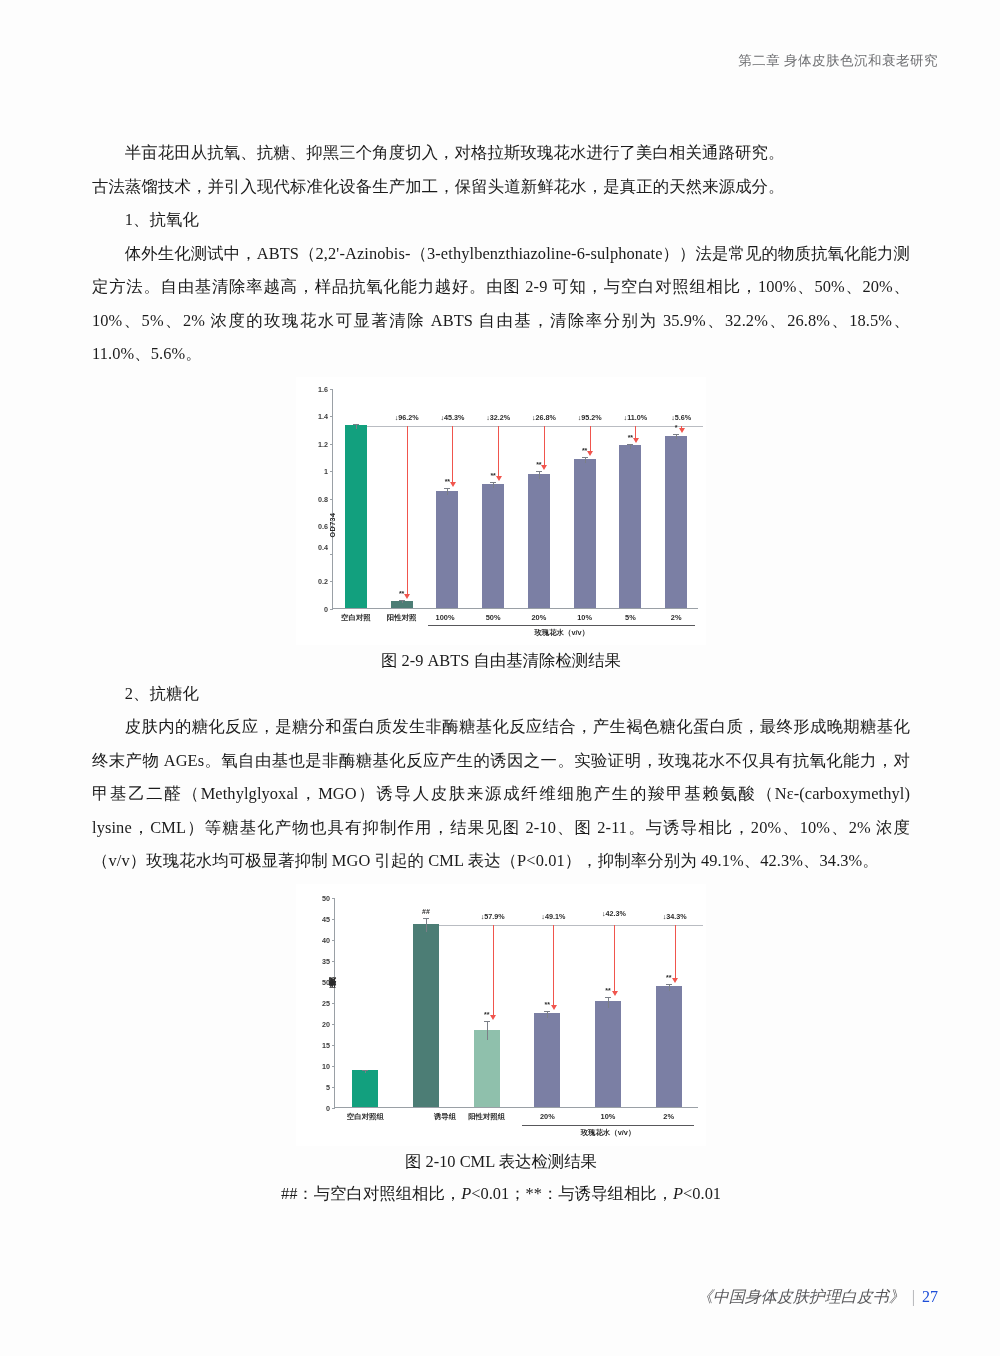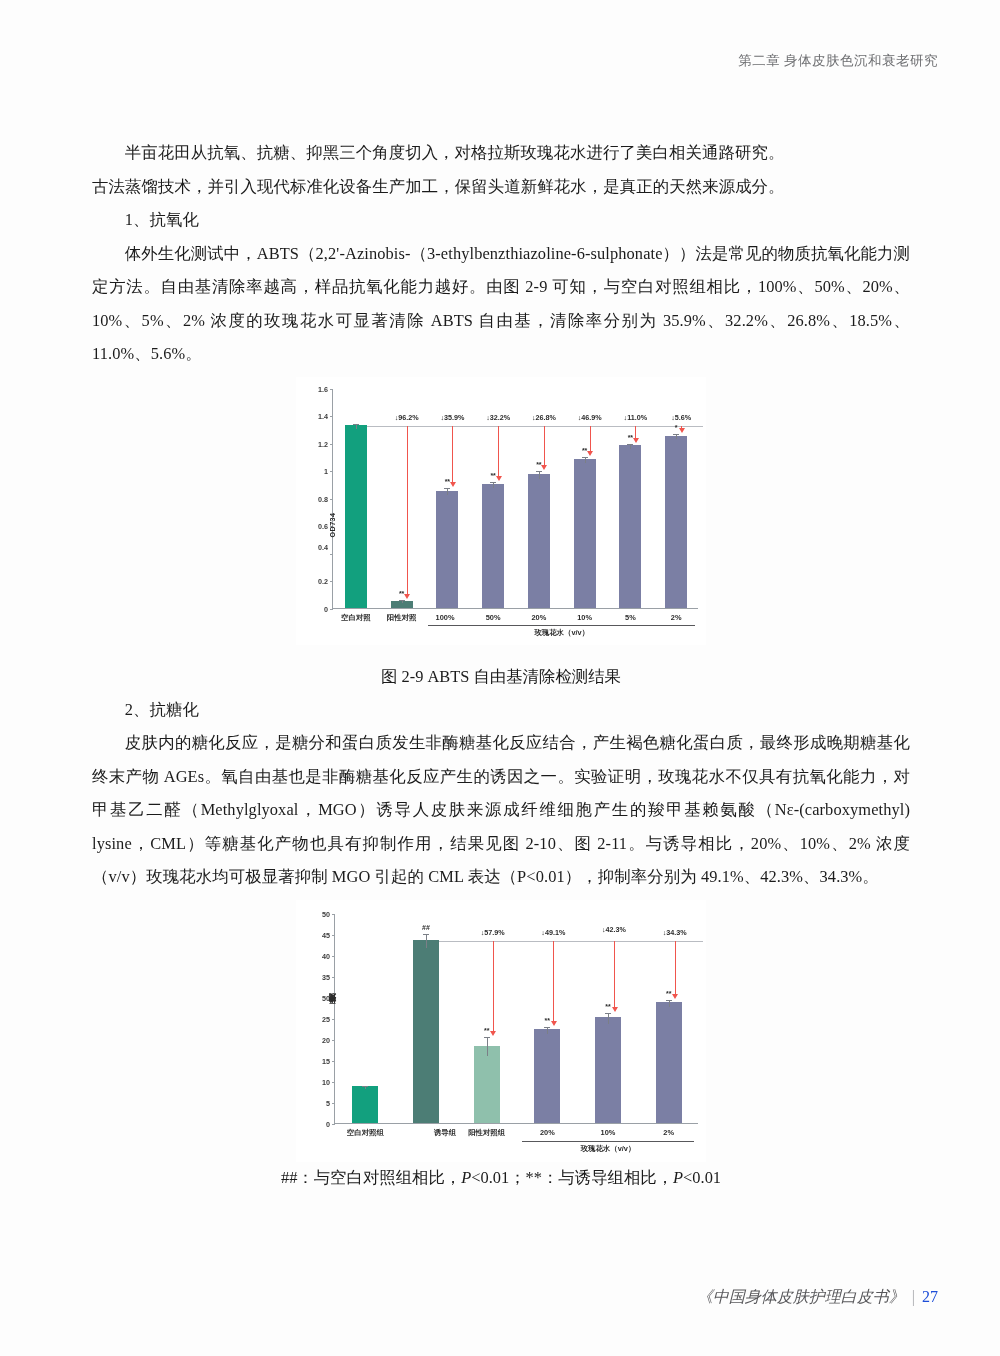--- a/index.html
+++ b/index.html
@@ -55,21 +55,20 @@
     margin: 6px 0 0 0;
     display: flex;
     flex-direction: column;
     align-items: center;
   }
   .fig-caption {
     font-size: 16.4px;
     line-height: 32px;
     text-align: center;
     color: #1b1b1b;
-    margin-top: 16px;
   }
   .fig-note {
     font-size: 16.4px;
     line-height: 32px;
     text-align: center;
     color: #1b1b1b;
   }
   .fig-note i, .fig-caption i { font-style: italic; }
 
   
@@ -252,21 +251,21 @@
             <div class="drop" style="left: 73.625px; top: 37.8125px; height: 168.662px;"></div>
             <div class="drop-head" style="left: 74.125px; top: 205.475px;"></div>
             <div class="pct" style="left: 73.625px; top: 24.8125px;">↓96.2%</div>
             <div class="xlab" style="left: 68.625px;">阳性对照</div>
             <div class="bar" style="left: 103.375px; width: 22px; height: 116.875px; background: rgb(123, 127, 164);"></div>
             <div class="errbar" style="left: 114.375px; top: 99.6875px; height: 6.875px;"></div>
             <div class="errcap" style="left: 111.375px; top: 99.6875px; width: 6px;"></div>
             <div class="sig" style="left: 114.375px; top: 89.6875px;">**</div>
             <div class="drop" style="left: 119.375px; top: 37.8125px; height: 56.875px;"></div>
             <div class="drop-head" style="left: 119.875px; top: 93.6875px;"></div>
-            <div class="pct" style="left: 119.375px; top: 24.8125px;">↓35.9%</div>
+            <div class="pct" style="left: 119.375px; top: 24.8125px;">↓45.3%</div>
             <div class="xlab" style="left: 112px;">100%</div>
             <div class="bar" style="left: 149.125px; width: 22px; height: 123.75px; background: rgb(123, 127, 164);"></div>
             <div class="errbar" style="left: 160.125px; top: 93.5px; height: 5.5px;"></div>
             <div class="errcap" style="left: 157.125px; top: 93.5px; width: 6px;"></div>
             <div class="sig" style="left: 160.125px; top: 83.5px;">**</div>
             <div class="drop" style="left: 165.125px; top: 37.8125px; height: 50.6875px;"></div>
             <div class="drop-head" style="left: 165.625px; top: 87.5px;"></div>
             <div class="pct" style="left: 165.125px; top: 24.8125px;">↓32.2%</div>
             <div class="xlab" style="left: 160.125px;">50%</div>
             <div class="bar" style="left: 194.875px; width: 22px; height: 133.375px; background: rgb(123, 127, 164);"></div>
@@ -276,21 +275,21 @@
             <div class="drop" style="left: 210.875px; top: 37.8125px; height: 39.6875px;"></div>
             <div class="drop-head" style="left: 211.375px; top: 76.5px;"></div>
             <div class="pct" style="left: 210.875px; top: 24.8125px;">↓26.8%</div>
             <div class="xlab" style="left: 205.875px;">20%</div>
             <div class="bar" style="left: 240.625px; width: 22px; height: 148.5px; background: rgb(123, 127, 164);"></div>
             <div class="errbar" style="left: 251.625px; top: 68.75px; height: 5.5px;"></div>
             <div class="errcap" style="left: 248.625px; top: 68.75px; width: 6px;"></div>
             <div class="sig" style="left: 251.625px; top: 58.75px;">**</div>
             <div class="drop" style="left: 256.625px; top: 37.8125px; height: 25.9375px;"></div>
             <div class="drop-head" style="left: 257.125px; top: 62.75px;"></div>
-            <div class="pct" style="left: 256.625px; top: 24.8125px;">↓46.9%</div>
+            <div class="pct" style="left: 256.625px; top: 24.8125px;">↓95.2%</div>
             <div class="xlab" style="left: 251.625px;">10%</div>
             <div class="bar" style="left: 286.375px; width: 22px; height: 162.25px; background: rgb(123, 127, 164);"></div>
             <div class="errbar" style="left: 297.375px; top: 55px; height: 5.5px;"></div>
             <div class="errcap" style="left: 294.375px; top: 55px; width: 6px;"></div>
             <div class="sig" style="left: 297.375px; top: 45px;">**</div>
             <div class="drop" style="left: 302.375px; top: 37.8125px; height: 12.1875px;"></div>
             <div class="drop-head" style="left: 302.875px; top: 49px;"></div>
             <div class="pct" style="left: 302.375px; top: 24.8125px;">↓11.0%</div>
             <div class="xlab" style="left: 297.375px;">5%</div>
             <div class="bar" style="left: 332.125px; width: 22px; height: 171.875px; background: rgb(123, 127, 164);"></div>
@@ -378,20 +377,21 @@
             <div class="sig" style="left: 333.667px; top: 76.52px;">**</div>
             <div class="drop" style="left: 339.667px; top: 27.3px; height: 54.22px;"></div>
             <div class="drop-head" style="left: 340.167px; top: 80.52px;"></div>
             <div class="pct" style="left: 339.667px; top: 14.3px;">↓34.3%</div>
             <div class="xlab" style="left: 333.667px;">2%</div>
             <div class="group-rule" style="left: 186.853px; top: 227px; width: 172.293px;"></div>
             <div class="group-label" style="left: 273px; top: 230px;">玫瑰花水（v/v）</div>
           </div>
           <div class="ylab" style="left: 32px; top: 108.5px; transform: rotate(180deg) translateY(50%);">平均荧光强度</div>
         </div>
+      <div class="fig-caption">图 2-10 CML 表达检测结果</div>
       <div class="fig-note">
         <span>##：与空白对照组相比，</span><i>P</i><span>&lt;0.01；**：与诱导组相比，</span><i>P</i><span>&lt;0.01</span>
       </div>
     </div>
 
   </div>
 
   <div class="footer">
     <span>《中国身体皮肤护理白皮书》</span><span class="sep">|</span><span class="pg">27</span>
   </div>

